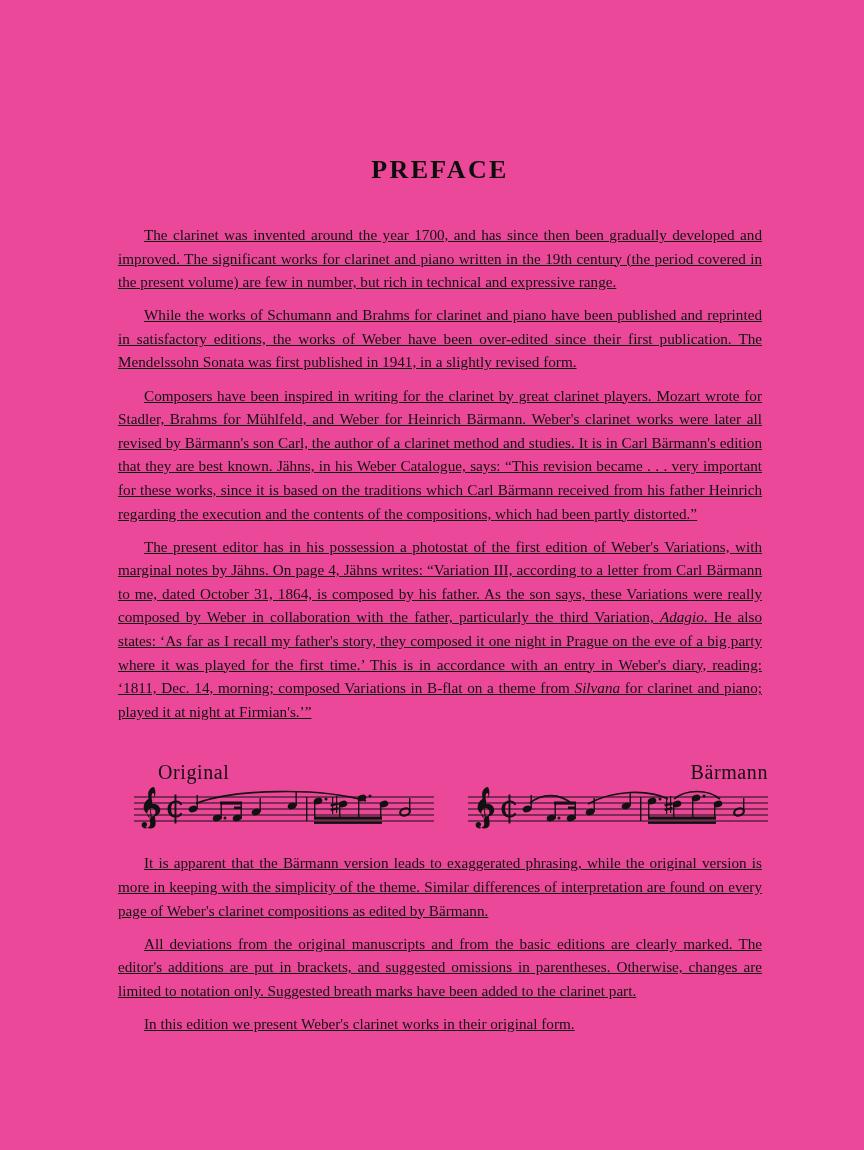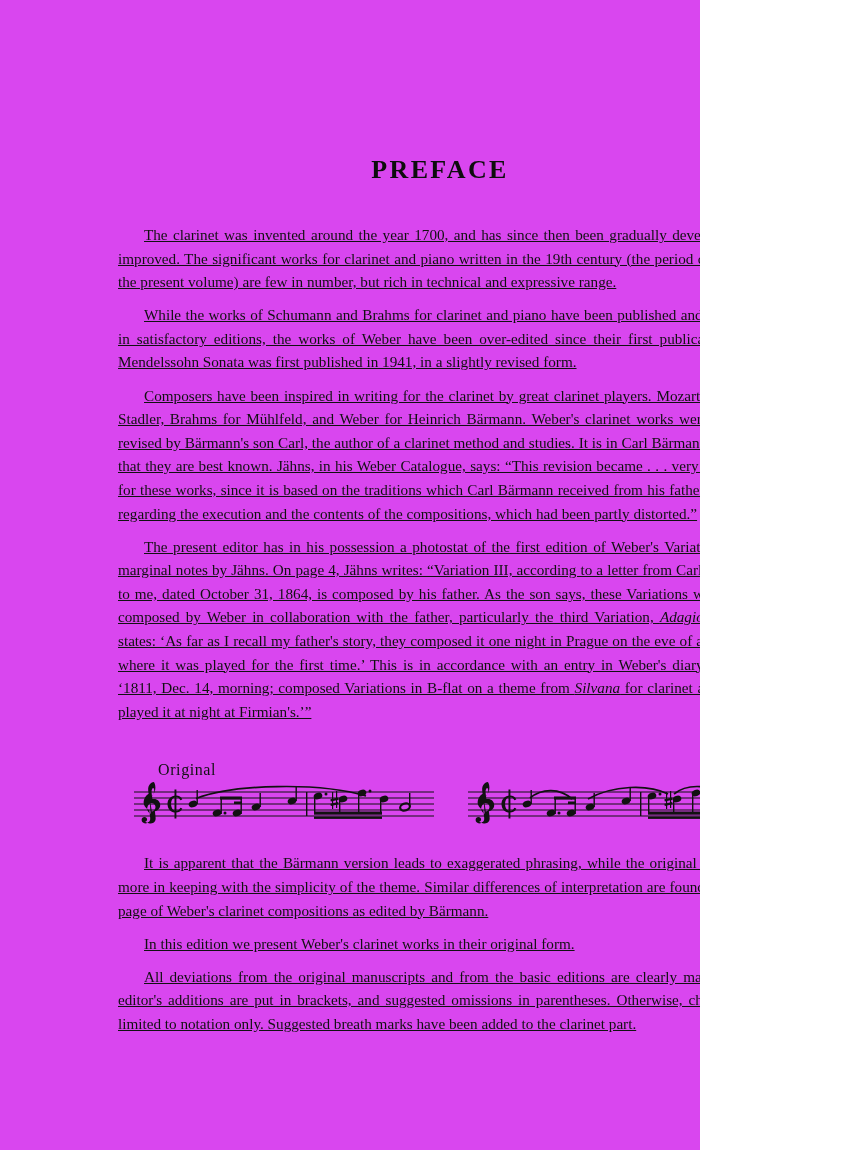--- a/index.html
+++ b/index.html
@@ -6,23 +6,23 @@
     margin: 0;
     padding: 0;
     background: #ffffff;
   }
   body {
     font-family: "Liberation Serif", "DejaVu Serif", serif;
     color: #111111;
   }
   .page {
     position: relative;
-    width: 700px;
+    width: 864px;
     height: 1150px;
-    background: #d946ef;
+    background: #ec4899;
     overflow: hidden;
   }
   .content {
     position: absolute;
     left: 118px;
     top: 0;
     width: 644px;
   }
   .title {
     font-family: "Liberation Serif", "DejaVu Serif", serif;
@@ -55,21 +55,21 @@
     margin-top: 38px;
     height: 86px;
   }
   .example {
     position: absolute;
     top: 0;
   }
   .example.left  { left: 16px; }
   .example.right { left: 350px; text-align: right; }
   .ex-label {
-    font-size: 16px;
+    font-size: 20px;
     letter-spacing: 0.6px;
     margin-left: 24px;
     margin-bottom: 3px;
     color: #111111;
     white-space: nowrap;
   }
   .staff-wrap { position: relative; }
   .after-music { margin-top: 4px; }
   svg { display: block; }
 </style>
@@ -234,18 +234,18 @@
               </g>
             </g>
           </svg>
         </div>
       </div>
 
     </div>
 
     <p class="para after-music">It is apparent that the Bärmann version leads to exaggerated phrasing, while the original version is more in keeping with the simplicity of the theme.  Similar differences of interpretation are found on every page of Weber's clarinet compositions as edited by Bärmann.</p>
 
+    <p class="para">All deviations from the original manuscripts and from the basic editions are clearly marked. The editor's additions are put in brackets, and suggested omissions in parentheses.  Otherwise, changes are limited to notation only.  Suggested breath marks have been added to the clarinet part.</p>
+
     <p class="para">In this edition we present Weber's clarinet works in their original form.</p>
-
-    <p class="para">All deviations from the original manuscripts and from the basic editions are clearly marked. The editor's additions are put in brackets, and suggested omissions in parentheses.  Otherwise, changes are limited to notation only.  Suggested breath marks have been added to the clarinet part.</p>
 
   </div>
 </div>
 
 </body></html>

